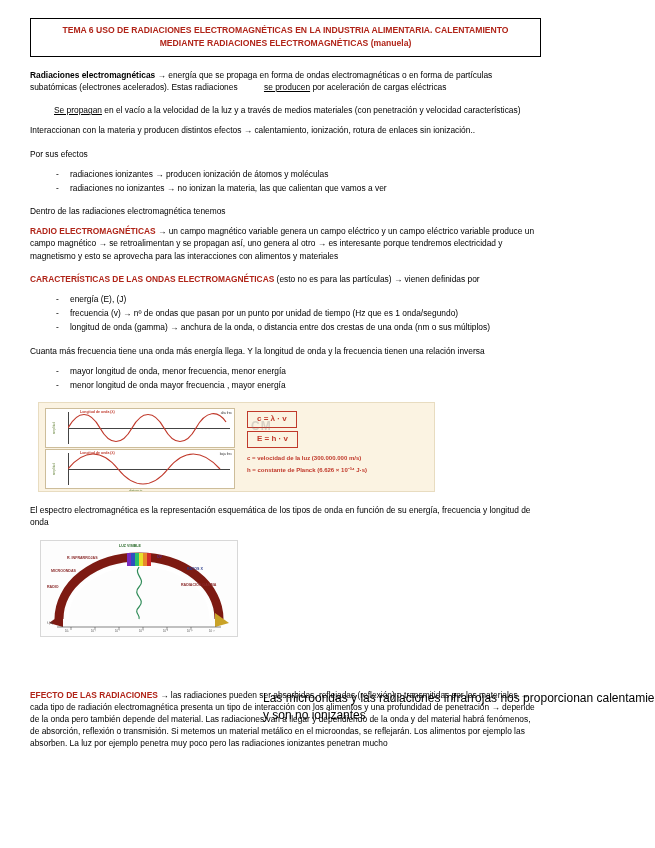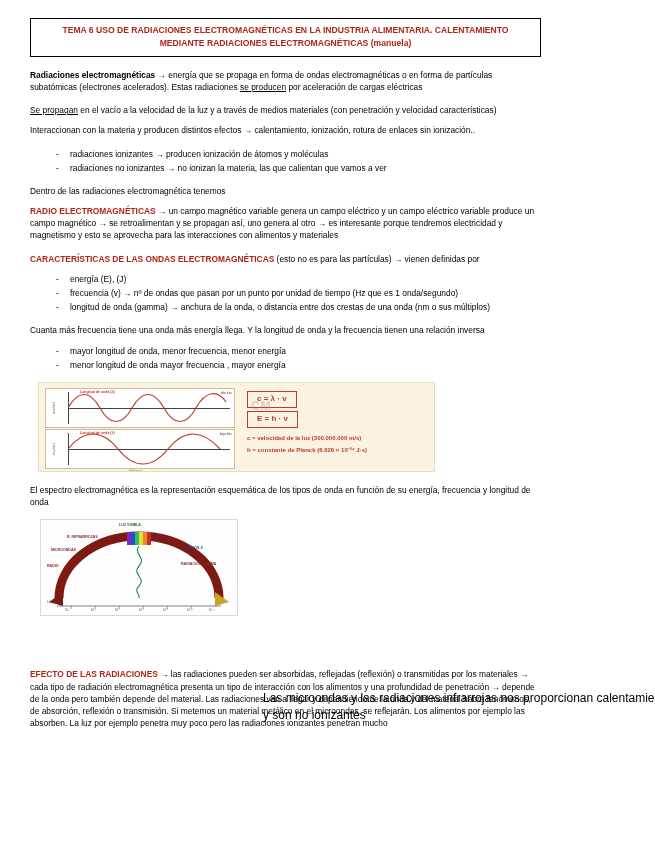--- a/index.html
+++ b/index.html
@@ -33,21 +33,21 @@
     font-size: 8.6px;
     line-height: 1.5;
     margin-bottom: 12px;
   }
   .para {
     margin: 0 0 11px 0;
     text-align: left;
   }
   .para.tight { margin-bottom: 8px; }
   b, .b { font-weight: bold; }
-  .u { text-decoration: underline; }
+  .u { text-decoration: underline; margin-left: 24px; }
   ul.dash {
     list-style: none;
     margin: 0 0 11px 0;
     padding: 0 0 0 26px;
   }
   ul.dash li {
     position: relative;
     margin: 0 0 2px 0;
     padding-left: 14px;
   }
@@ -200,20 +200,21 @@
 <div class="page">
 
   <div class="title-box">TEMA 6 USO DE RADIACIONES ELECTROMAGNÉTICAS EN LA INDUSTRIA ALIMENTARIA. CALENTAMIENTO MEDIANTE RADIACIONES ELECTROMAGNÉTICAS (manuela)</div>
 
   <p class="para"><b>Radiaciones electromagnéticas</b><span> → energía que se propaga en forma de ondas electromagnéticas o en forma de partículas subatómicas (electrones acelerados). Estas radiaciones </span><span class="u">se producen</span><span> por aceleración de cargas eléctricas</span></p>
 
   <p class="para tight"><span class="u">Se propagan</span><span> en el vacío a la velocidad de la luz y a través de medios materiales (con penetración y velocidad características)</span></p>
 
   <p class="para">Interaccionan con la materia y producen distintos efectos → calentamiento, ionización, rotura de enlaces sin ionización..</p>
 
+  <p class="para tight">Por sus efectos</p>
 
   <ul class="dash">
     <li>radiaciones ionizantes → producen ionización de átomos y moléculas</li>
     <li>radiaciones no ionizantes → no ionizan la materia, las que calientan que vamos a ver</li>
   </ul>
 
   <p class="para tight">Dentro de las radiaciones electromagnética tenemos</p>
 
 
   <p class="para"><span class="head-red">RADIO ELECTROMAGNÉTICAS</span><span> → un campo magnético variable genera un campo eléctrico y un campo eléctrico variable produce un campo magnético → se retroalimentan y se propagan así, uno genera al otro → es interesante porque tendremos electricidad y magnetismo y esto se aprovecha para las interacciones con alimentos y materiales</span></p>

